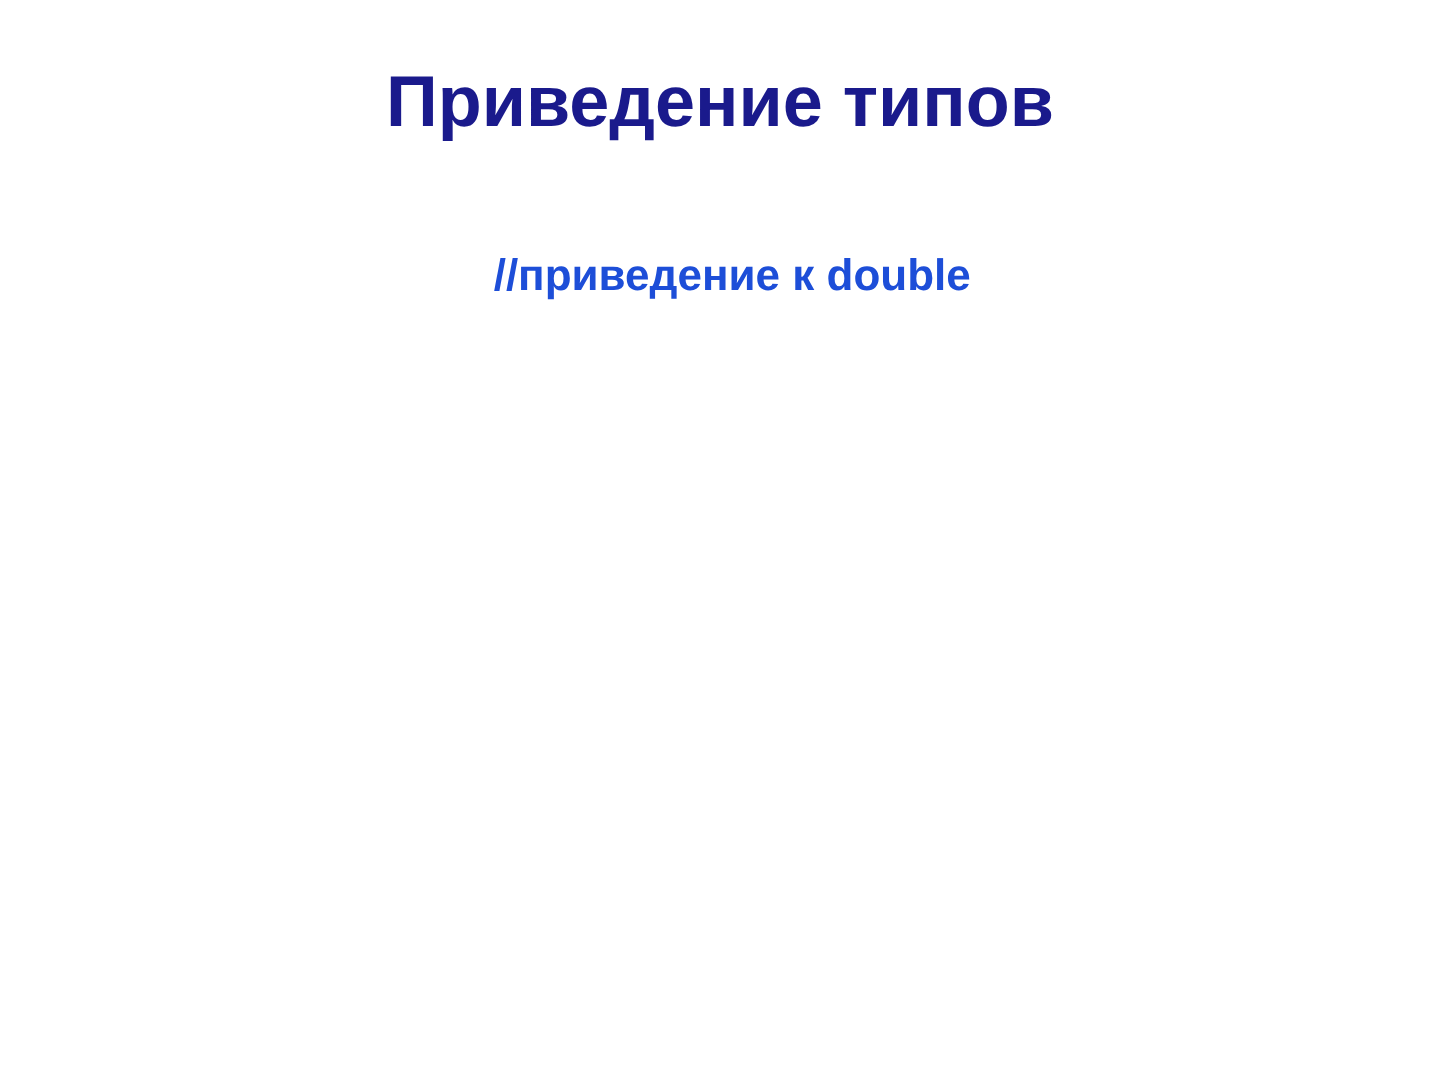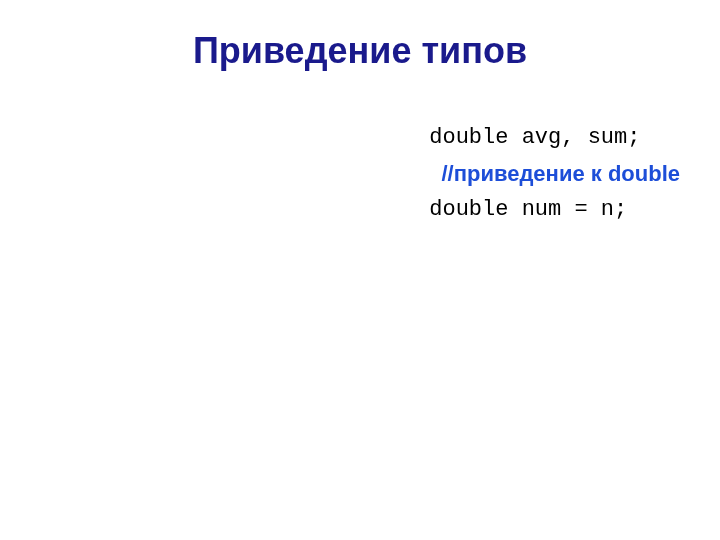--- a/index.html
+++ b/index.html
@@ -15,21 +15,21 @@
       font-family: Arial, sans-serif;
       overflow: hidden;
     }
 
     .slide {
       width: 720px;
       height: 540px;
       background: #ffffff;
       display: flex;
       flex-direction: column;
-      align-items: flex-end;
+      align-items: center;
       padding: 30px 40px 30px 40px;
     }
 
     .title {
       width: 100%;
       text-align: center;
       font-size: 36px;
       font-weight: bold;
       color: #1a1a8c;
       margin-bottom: 40px;
@@ -67,33 +67,25 @@
     }
   </style>
 </head>
 <body>
 
 <div class="slide">
   <div class="title">Приведение типов</div>
 
   <div class="code-block">
 
-    <div class="code-line">
-      <span class="code-mono">double avg, sum;</span>
-      <span class="comment"></span>
-    </div>
 
 
     <div class="code-line">
       <span class="comment">  //приведение к double</span>
     </div>
 
-    <div class="code-line">
-      <span class="code-mono">double num = n;</span>
-      <span class="comment"></span>
-    </div>
 
 
     <div class="code-line">
     </div>
 
   </div>
 </div>
 
 </body></html>

